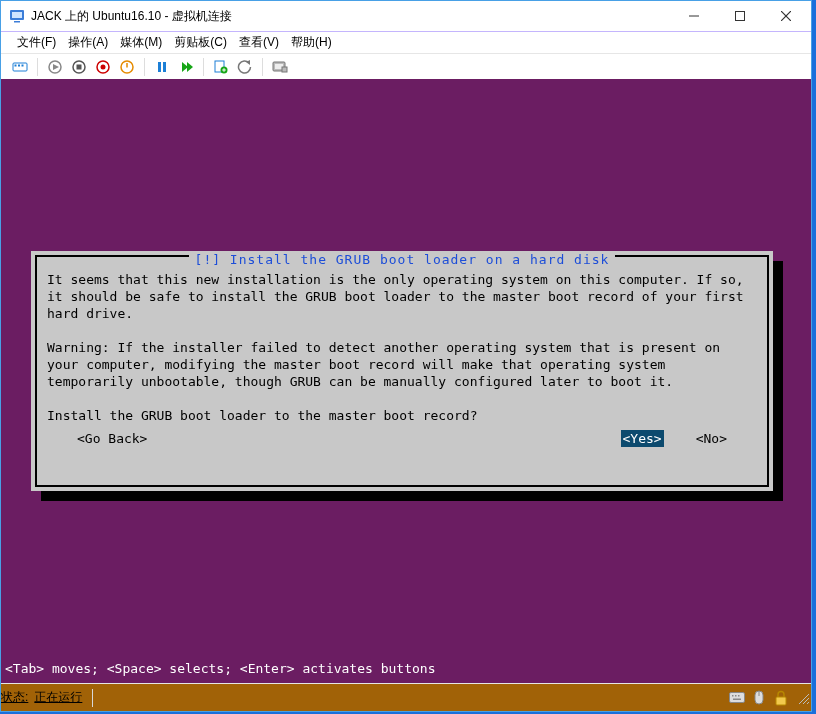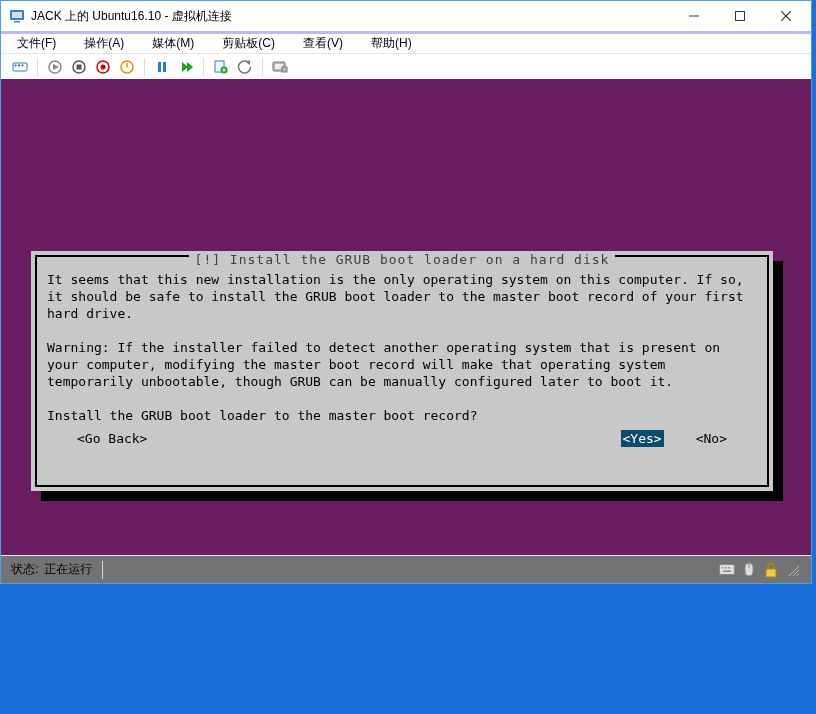--- a/index.html
+++ b/index.html
@@ -10,21 +10,21 @@
       font-family: "Microsoft YaHei", "SimSun", sans-serif;
       font-size: 12px;
       overflow: hidden;
       position: relative;
     }
     .window {
       position: absolute;
       left: 0;
       top: 0;
       width: 812px;
-      height: 584px;
+      height: 712px;
       background: #fff;
       border: 1px solid #48a0e6;
       display: flex;
       flex-direction: column;
     }
     
     .titlebar {
       height: 30px;
       background: #fff;
       display: flex;
@@ -38,22 +38,22 @@
       display:flex; align-items:center; justify-content:center;
       color: #555;
     }
     
     .menubar {
       height: 22px;
       background:#fff;
       display:flex;
       align-items:center;
       padding: 0 10px;
-      gap: 16px;
-      border-top: 3px solid #c4b5fd;
+      gap: 0;
+      border-top: 1px solid #c4b5fd;
       font-size: 12px;
     }
     .menu-item { padding: 2px 6px; color:#000; }
     
     .toolbar {
       height: 26px;
       background:#fff;
       display:flex;
       align-items:center;
       padding: 2px 8px;
@@ -106,48 +106,49 @@
     }
     .dialog-title-wrap {
       position:absolute;
       top: -10px;
       left:0; right:0;
       text-align:center;
     }
     .dialog-title {
       display:inline-block;
       background:#c8c8c8;
-      color:#404040;
+      color:#1d4ed8;
       padding: 0 6px;
       letter-spacing: 1px;
     }
     .dialog-text { white-space: pre-wrap; }
     .btns { margin-top: 6px; display:flex; padding: 0 30px; }
     .btn-go { }
     .btn-spacer { flex:1; }
     .btn-yes {
       background:#0c4a6e; color:#fff; padding: 0 2px;
     }
     .btn-no { margin-left: 32px; }
     .hint {
       position:absolute;
       left: 4px;
       bottom: 6px;
       color:#fff;
     }
     
     .statusbar {
       height: 28px;
-      background:#737373;
+      background:#a16207;
       border-top:1px solid #e6e6e6;
       display:flex;
       align-items:center;
-      padding: 0 10px;
+      padding: 0 0;
       font-size:12px;
       gap: 6px;
+      text-decoration: underline;
     }
     .statusbar .divider { width:1px; height:18px; background:#d8d8d8; margin:0 4px; }
     .statusbar .right { margin-left:auto; display:flex; gap:6px; }
     .status-icon { width:16px; height:16px; display:inline-flex; align-items:center; justify-content:center; }
   </style>
 </head>
 <body>
 
 <div class="window">
 
@@ -273,20 +274,21 @@
 
 Install the GRUB boot loader to the master boot record?</div>
         <div class="btns">
           <span class="btn-go">&lt;Go Back&gt;</span>
           <span class="btn-spacer"></span>
           <span class="btn-yes">&lt;Yes&gt;</span>
           <span class="btn-no">&lt;No&gt;</span>
         </div>
       </div>
     </div>
+    <div class="hint">&lt;Tab&gt; moves; &lt;Space&gt; selects; &lt;Enter&gt; activates buttons</div>
   </div>
 
   <div class="statusbar">
     <span>状态:</span>
     <span>正在运行</span>
     <span class="divider"></span>
     <div class="right">
       <span class="status-icon">
         <svg width="16" height="12">
             <rect x="0.5" y="0.5" width="15" height="10" rx="1.5" fill="#ddd" stroke="#888"></rect>

